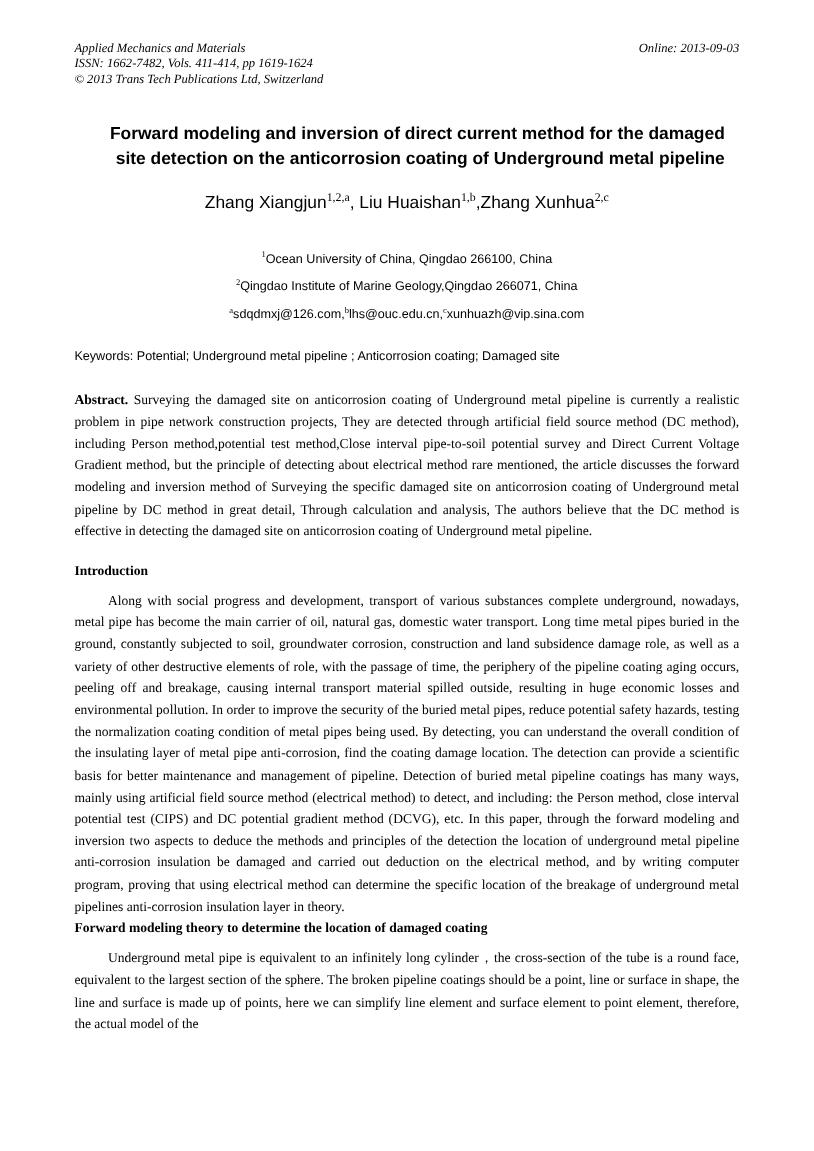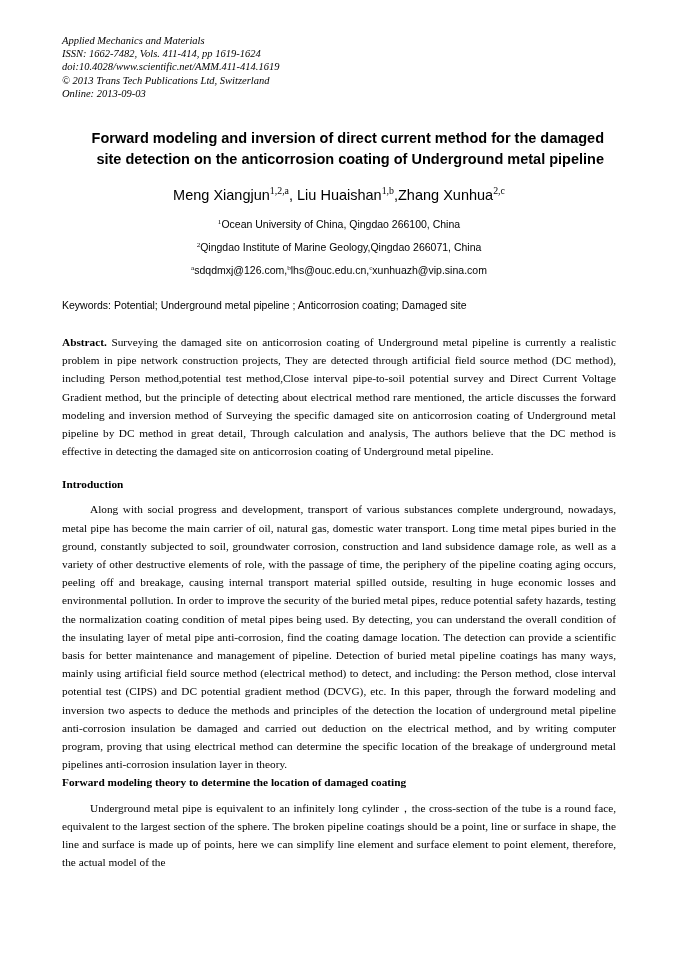--- a/index.html
+++ b/index.html
@@ -21,21 +21,20 @@
     padding: 34px 62px 0 62px;
     background: #ffffff;
   }
   .header {
     display: flex;
     justify-content: space-between;
     align-items: flex-start;
     font-style: italic;
     font-size: 10.5px;
     line-height: 13.2px;
-    flex-direction: column;
   }
   .header-left {
     text-align: left;
   }
   .header-right {
     text-align: left;
     white-space: nowrap;
     padding-top: 0px;
   }
   .title {
@@ -48,21 +47,21 @@
     padding: 0 12px;
   }
   .authors {
     margin-top: 15px;
     text-align: center;
     font-family: "Liberation Sans", sans-serif;
     font-size: 14.5px;
     line-height: 20px;
   }
   .affil {
-    margin-top: 11px;
+    margin-top: 29px;
     text-align: center;
     font-family: "Liberation Sans", sans-serif;
     font-size: 10.5px;
     line-height: 16px;
   }
   .affil div {
     margin-bottom: 7px;
   }
   sup {
     font-size: 0.68em;
@@ -113,30 +112,29 @@
 </style>
 </head>
 <body>
 
 <div class="page">
 
   <div class="header">
     <div class="header-left">
       <div>Applied Mechanics and Materials</div>
       <div>ISSN: 1662-7482, Vols. 411-414, pp 1619-1624</div>
-      <div>doi:10.4028/www.scientific.net/AMM.411-414.1619</div>
       <div>© 2013 Trans Tech Publications Ltd, Switzerland</div>
     </div>
     <div class="header-right">Online: 2013-09-03</div>
   </div>
 
   <div class="title">Forward modeling and inversion of direct current method for the damaged site detection on the anticorrosion coating of Underground metal pipeline</div>
 
   <div class="authors">
-    <span>Meng Xiangjun</span><sup>1,2,a</sup><span>, Liu Huaishan</span><sup>1,b</sup><span>,Zhang Xunhua</span><sup>2,c</sup>
+    <span>Zhang Xiangjun</span><sup>1,2,a</sup><span>, Liu Huaishan</span><sup>1,b</sup><span>,Zhang Xunhua</span><sup>2,c</sup>
   </div>
 
   <div class="affil">
     <div><sup>1</sup><span>Ocean University of China, Qingdao 266100, China</span></div>
     <div><sup>2</sup><span>Qingdao Institute of Marine Geology,Qingdao 266071, China</span></div>
     <div><sup>a</sup><span>sdqdmxj@126.com,</span><sup>b</sup><span>lhs@ouc.edu.cn,</span><sup>c</sup><span>xunhuazh@vip.sina.com</span></div>
   </div>
 
   <div class="keywords">
     <b>Keywords:</b><span> Potential; Underground metal pipeline ; Anticorrosion coating; Damaged site</span>

